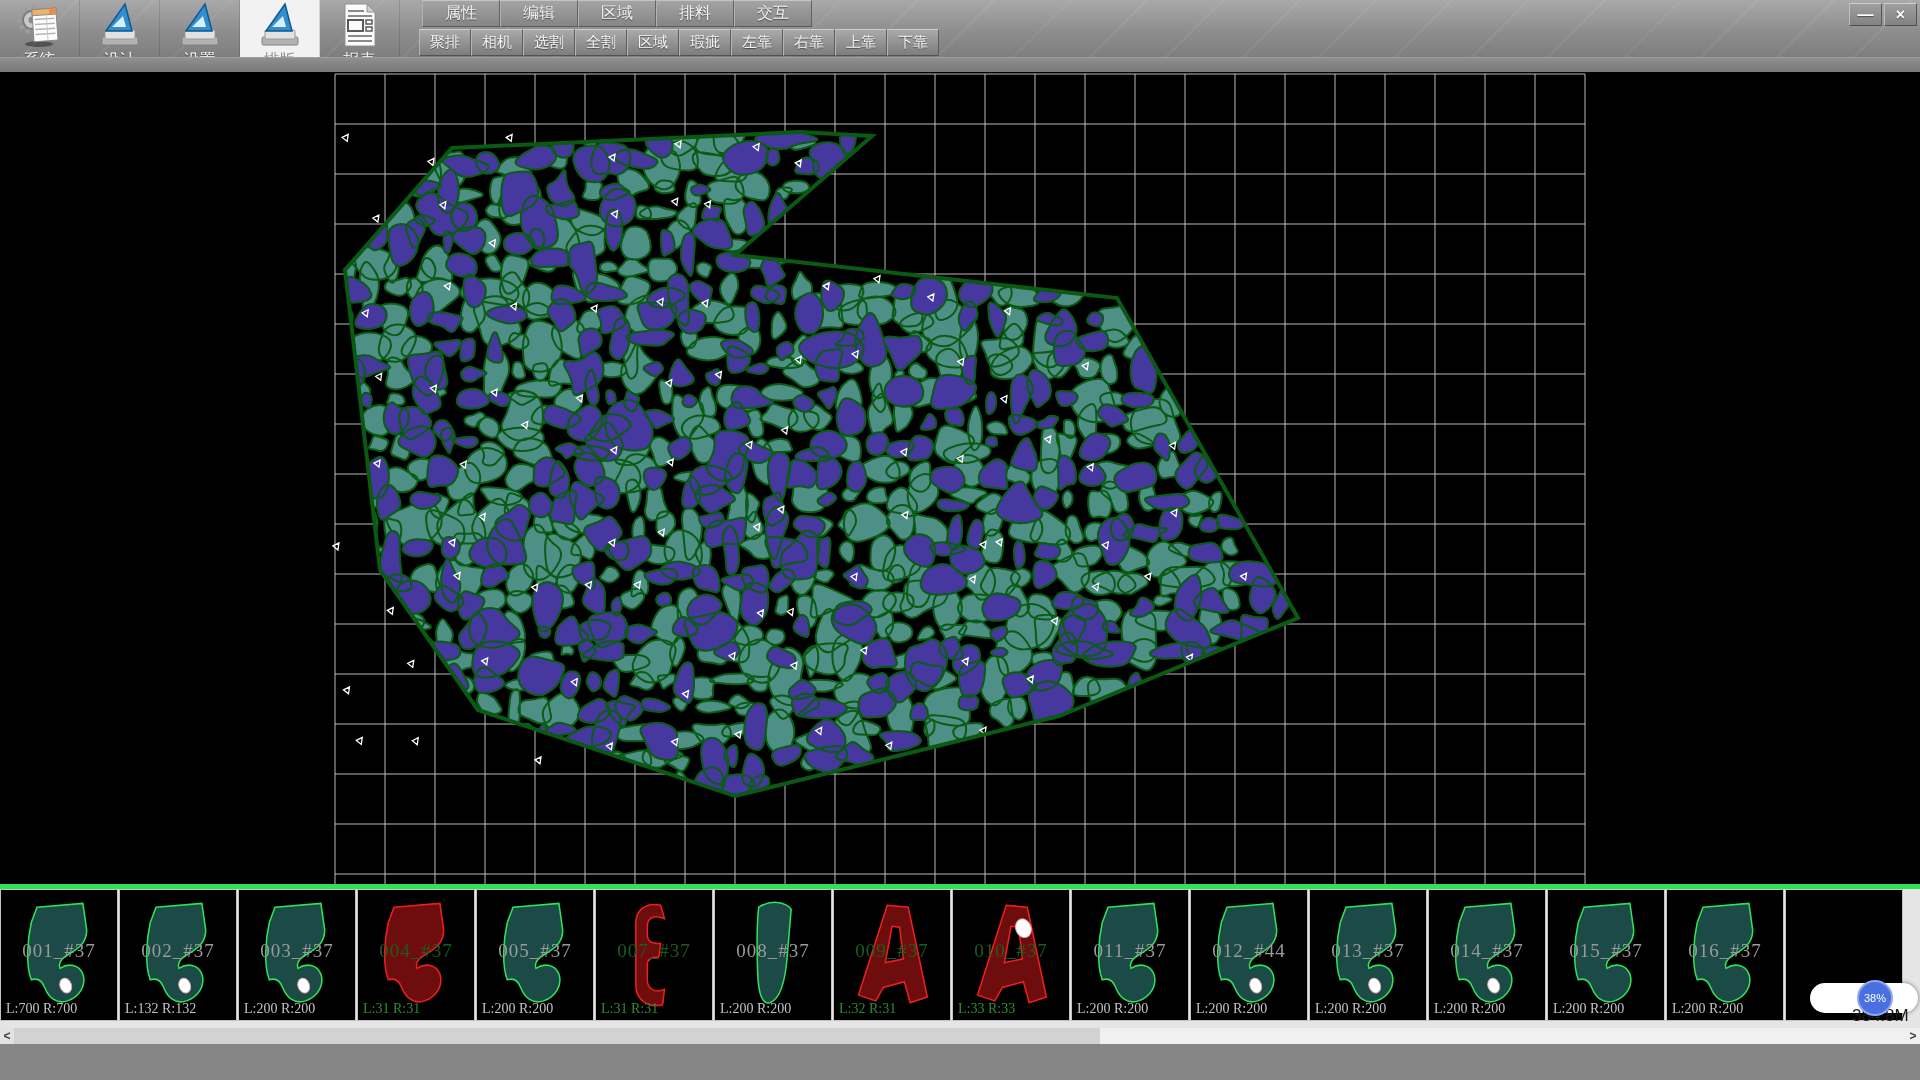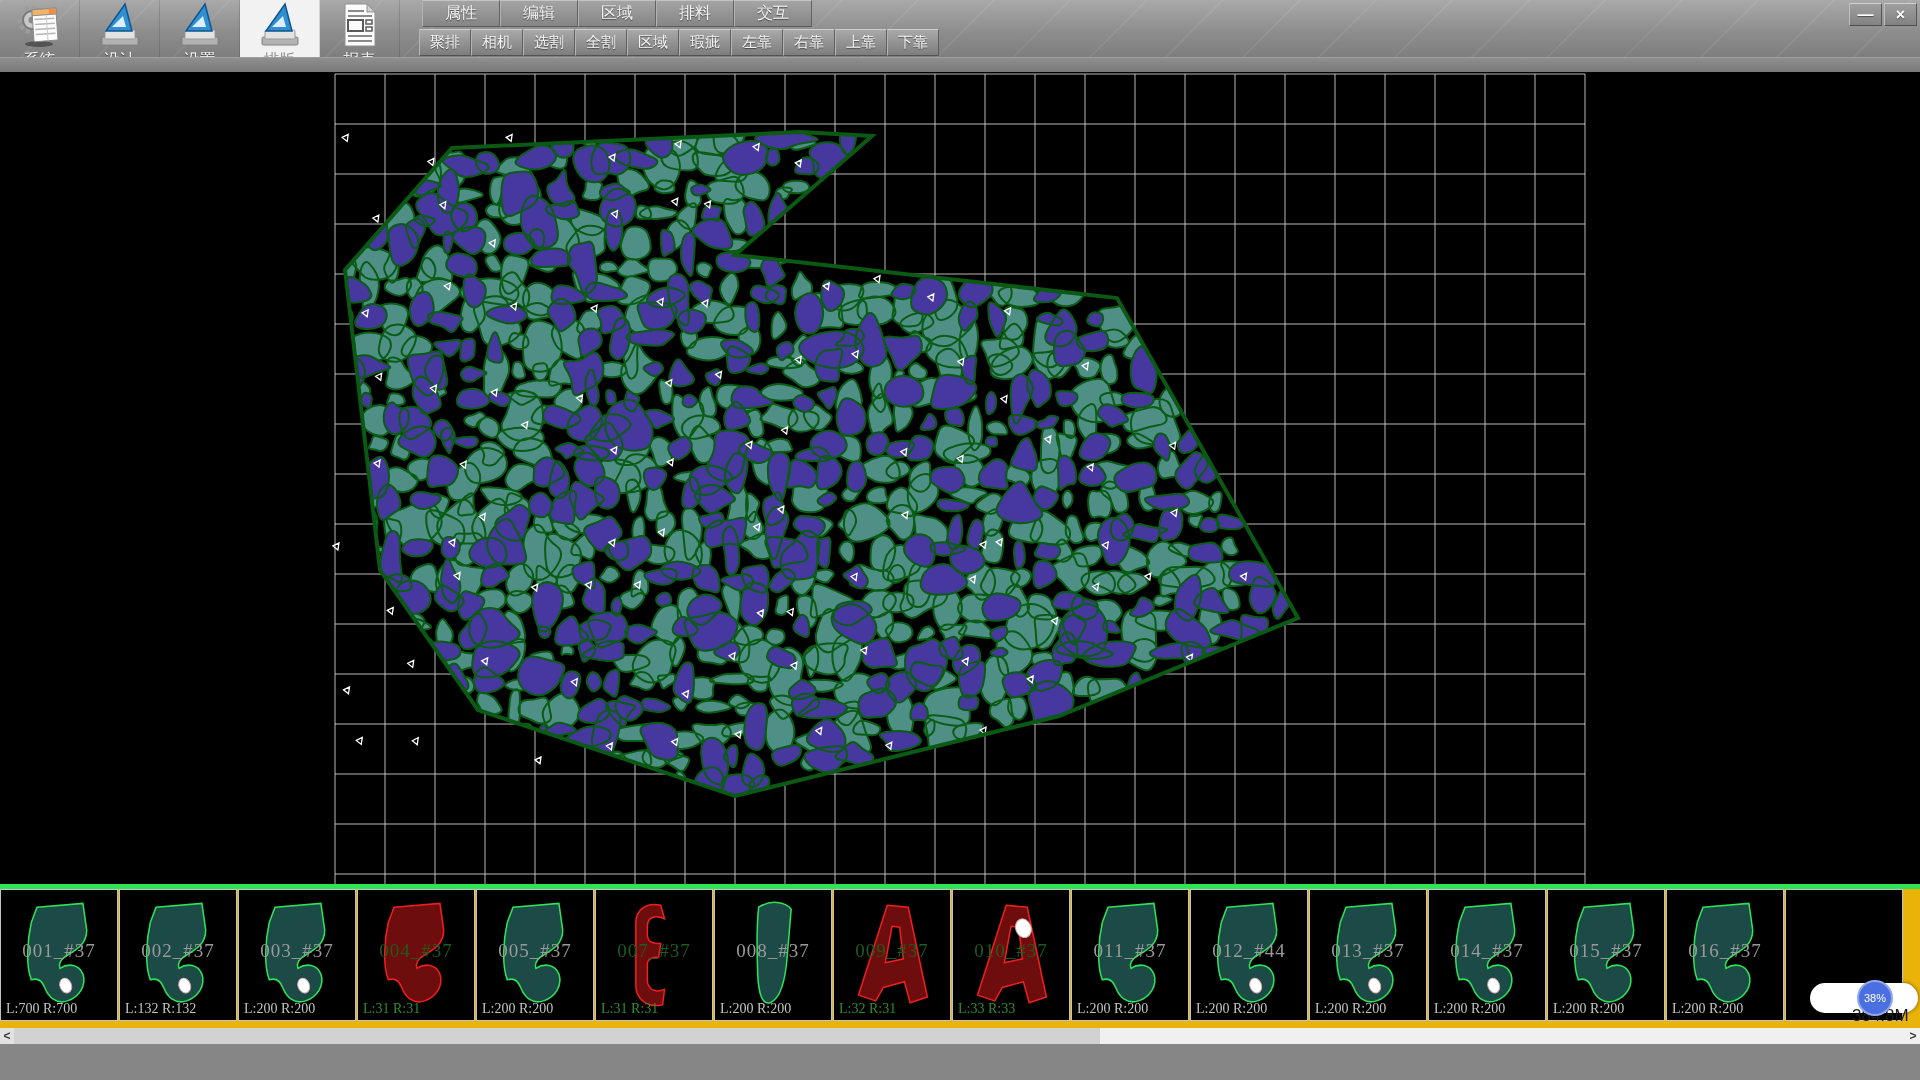--- a/index.html
+++ b/index.html
@@ -35,21 +35,21 @@
   #winbtns{position:absolute;right:3px;top:3px;display:flex;gap:2px;}
   .winbtn{width:33px;height:23px;box-sizing:border-box;display:flex;align-items:center;justify-content:center;
     background:linear-gradient(180deg,#9f9f9f,#828282);
     border-top:1px solid #cfcfcf;border-left:1px solid #bdbdbd;border-right:1px solid #565656;border-bottom:1px solid #4e4e4e;
     color:#fff;font-size:16px;font-weight:bold;text-shadow:0 1px 1px rgba(0,0,0,.45);cursor:default;}
 
   
   #canvas-wrap{position:absolute;left:0;top:72px;width:1920px;height:812px;background:#000;}
 
   
-  #thumbstrip{position:absolute;left:0;top:884px;width:1920px;height:144px;background:#eab308;}
+  #thumbstrip{position:absolute;left:0;top:884px;width:1920px;height:144px;background:#e5e5e5;}
   #thumb-border{position:absolute;left:0;top:0;width:1920px;height:5px;}
   #thumbcells{position:absolute;left:0;top:5px;height:134px;display:flex;overflow:hidden;width:1920px;}
   .thumb-cell{position:relative;width:118px;height:132px;margin-right:1px;flex:0 0 auto;
     background:#000;border:1px solid #c2c2c2;box-sizing:border-box;}
   .thumb-cell svg{position:absolute;left:50%;top:50%;transform:translate(-50%,-50%);}
   .thumb-id{position:absolute;left:0;top:50px;width:100%;text-align:center;
     font-family:"Liberation Serif",serif;font-size:19px;letter-spacing:1px;pointer-events:none;}
   .thumb-lr{position:absolute;left:5px;bottom:3px;font-family:"Liberation Serif",serif;font-size:14px;pointer-events:none;}
 
   

